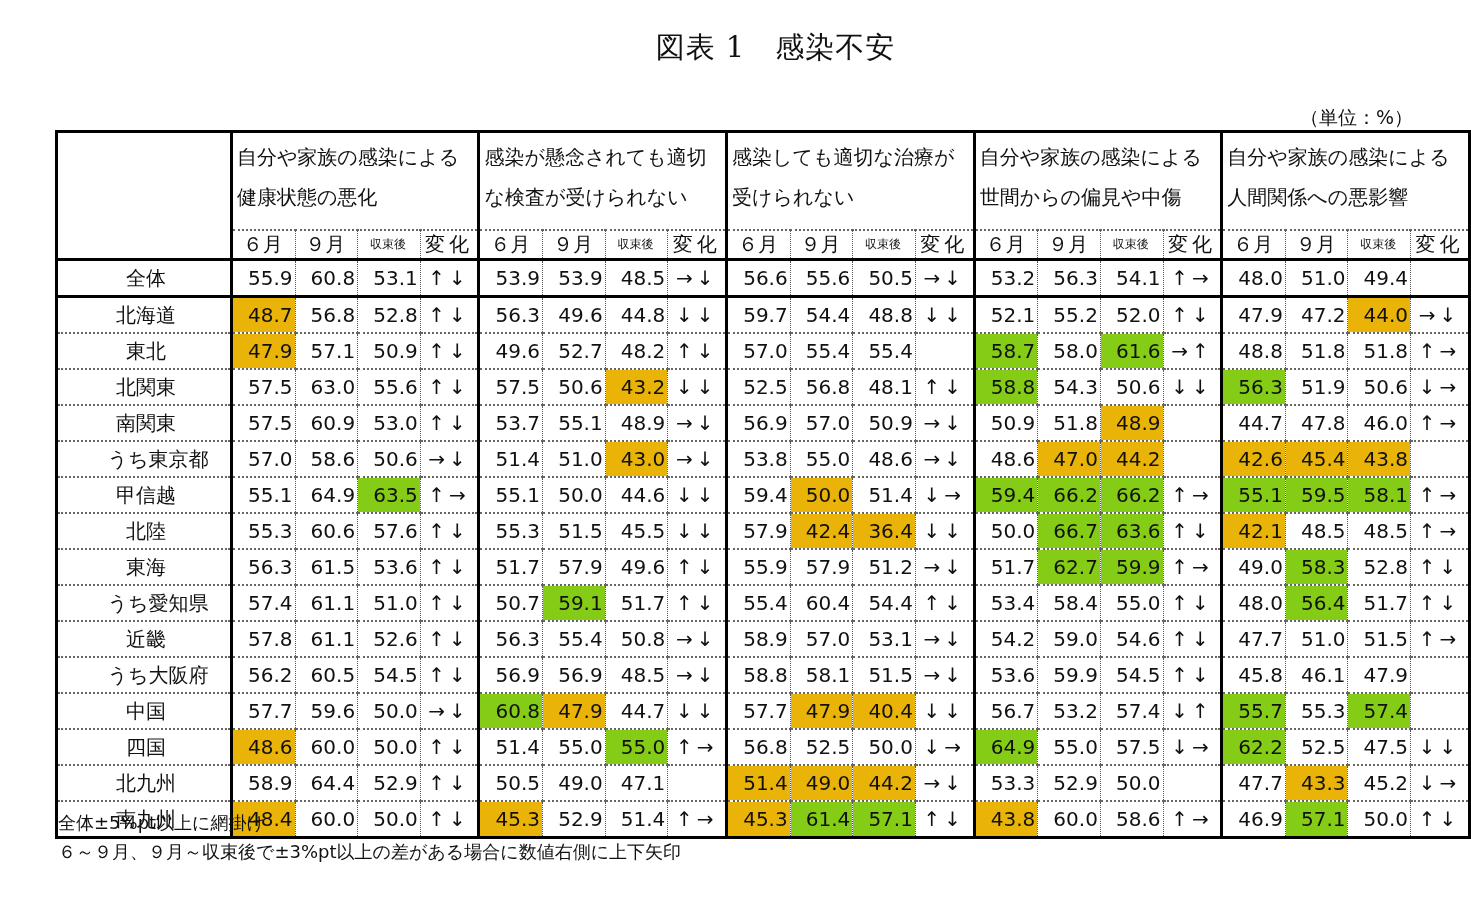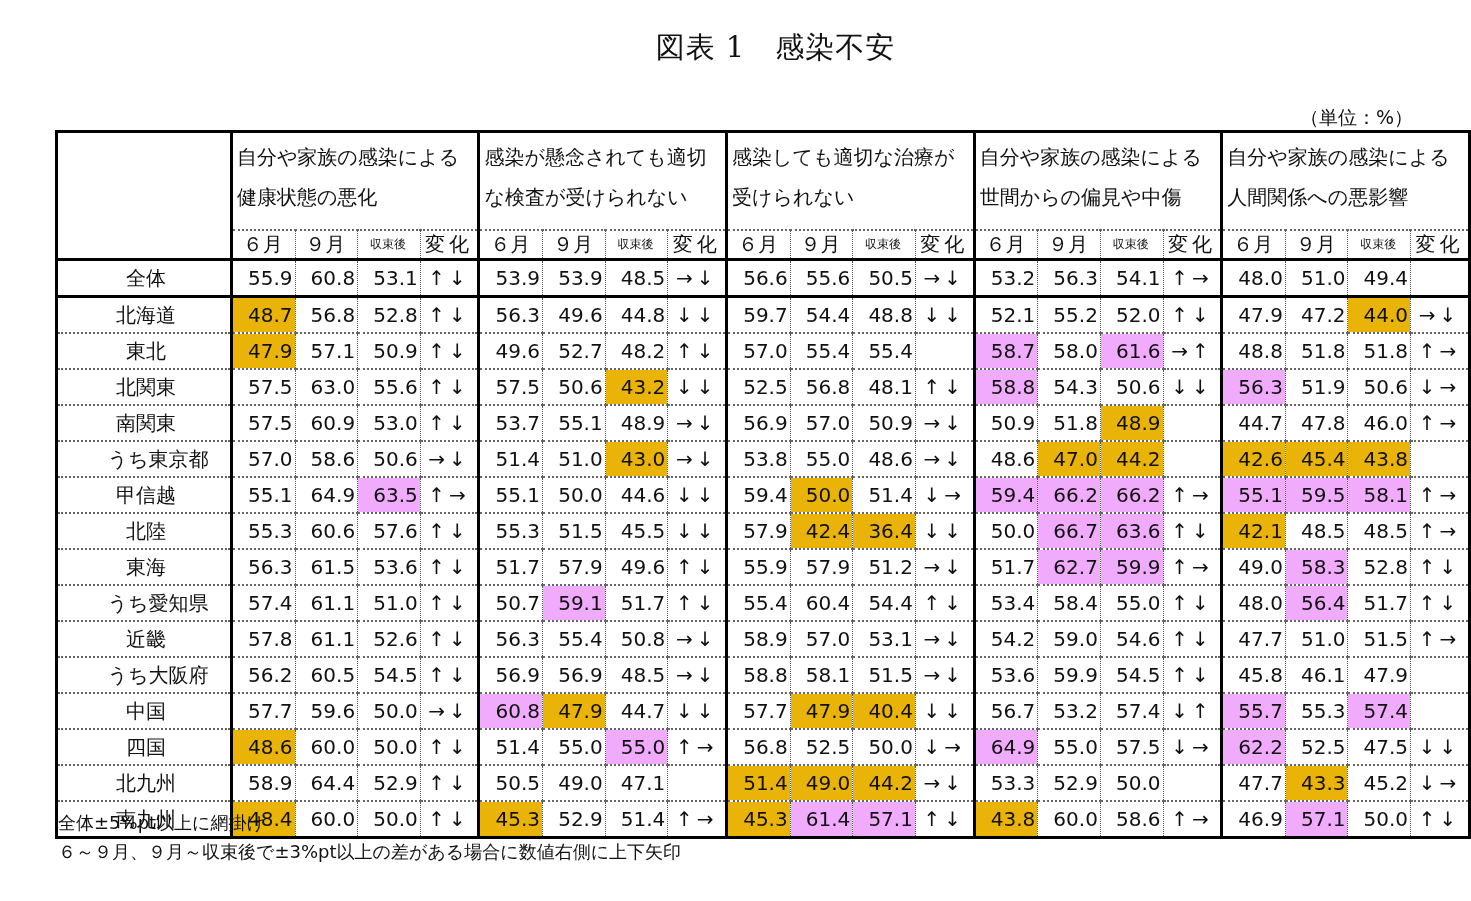--- a/index.html
+++ b/index.html
@@ -16,21 +16,21 @@
   .chg { width: 57px; text-align: center; border-right: 3px solid #000; letter-spacing: 4px; }
   tr.body td { border-bottom: 2px dotted #666; }
   tr.body.last td { border-bottom: 3px solid #000; }
   tr.total td { border-bottom: 3px solid #000; }
   .hdr-top td { border-top: 3px solid #000; }
   .grp { vertical-align: top; text-align: left; font-size: 20px; line-height: 40px; padding: 4px 4px 0 4px !important;
          white-space: normal !important; height: 92px !important; border-right: 3px solid #000; border-bottom: 2px dotted #666; }
   .sub td { height: 27px !important; font-size: 20px; text-align: center; border-bottom: 3px solid #000; }
   .sub .small { font-size: 12px; }
   .hi { background: #eab308; margin-top: 37px; }
-  .pk { background: #f0abfc; }
+  .pk { background: #84cc16; }
   .notes { position: absolute; left: 58px; top: 808px; font-size: 18px; line-height: 29px; }
 </style>
 </head>
 <body>
 
 <div class="title">図表 1　感染不安</div>
 <div class="unit">（単位：%）</div>
 
 <table class="grid">
   <tbody id="tbody">

